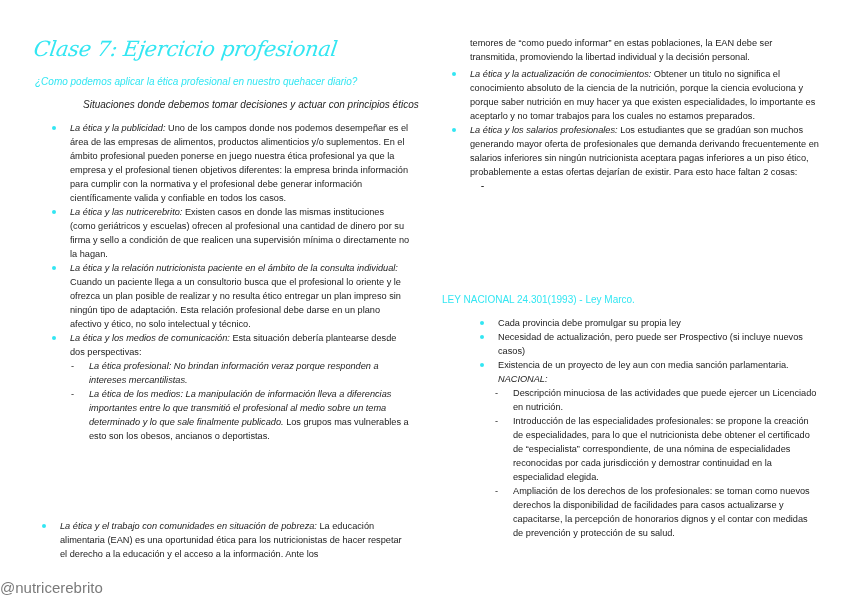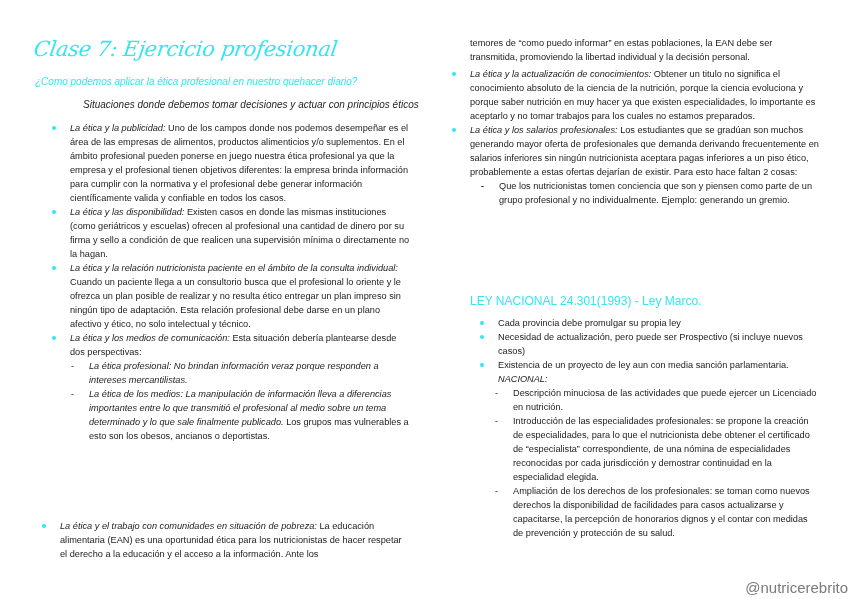--- a/index.html
+++ b/index.html
@@ -31,42 +31,42 @@
   .dot {
     position: absolute; left: 0; top: 5px; width: 4px; height: 4px;
     border-radius: 50%; background: #33e6f2;
   }
   ul.dash { list-style: none; margin: 0; padding: 0; }
   ul.dash > li { position: relative; padding-left: 19px; }
   .dsh { position: absolute; left: 1px; top: 0; }
 
   .law-title {
     position: absolute; left: 442px; top: 294px;
-    font-size: 12px; color: #33e6f2; margin-left: 28px;
+    font-size: 10px; color: #33e6f2;
   }
   .footer {
-    position: absolute; left: 0; width: 848px; top: 579px; text-align: right;
+    position: absolute; left: 0; width: 848px; top: 579px; text-align: left;
     font-size: 15px; color: #7a7a7a;
   }
 </style>
 </head>
 <body>
 
 <div class="title">Clase 7: Ejercicio profesional</div>
 <div class="question">¿Como podemos aplicar la ética profesional en nuestro quehacer diario?</div>
 <div class="situations">Situaciones donde debemos tomar decisiones y actuar con principios éticos</div>
 
 <ul class="bul txt" style="left:52px; top:121px; width:358px;">
   <li>
     <span class="dot"></span>
     <span class="it">La ética y la publicidad:</span><span> Uno de los campos donde nos podemos desempeñar es el área de las empresas de alimentos, productos alimenticios y/o suplementos. En el ámbito profesional pueden ponerse en juego nuestra ética profesional ya que la empresa y el profesional tienen objetivos diferentes: la empresa brinda información para cumplir con la normativa y el profesional debe generar información científicamente valida y confiable en todos los casos.</span>
   </li>
   <li>
     <span class="dot"></span>
-    <span class="it">La ética y las disponibilidad:</span><span> Existen casos en donde las mismas instituciones (como geriátricos y escuelas) ofrecen al profesional una cantidad de dinero por su firma y sello a condición de que realicen una supervisión mínima o directamente no la hagan.</span>
+    <span class="it">La ética y las nutricerebrito:</span><span> Existen casos en donde las mismas instituciones (como geriátricos y escuelas) ofrecen al profesional una cantidad de dinero por su firma y sello a condición de que realicen una supervisión mínima o directamente no la hagan.</span>
   </li>
   <li>
     <span class="dot"></span>
     <span class="it">La ética y la relación nutricionista paciente en el ámbito de la consulta individual:</span><span> Cuando un paciente llega a un consultorio busca que el profesional lo oriente y le ofrezca un plan posible de realizar y no resulta ético entregar un plan impreso sin ningún tipo de adaptación. Esta relación profesional debe darse en un plano afectivo y ético, no solo intelectual y técnico.</span>
   </li>
   <li>
     <span class="dot"></span>
     <span class="it">La ética y los medios de comunicación:</span><span> Esta situación debería plantearse desde dos perspectivas:</span>
     <ul class="dash">
       <li>
@@ -97,21 +97,20 @@
   </li>
   <li>
     <span class="dot"></span>
     <span class="it">La ética y los salarios profesionales:</span><span>  Los estudiantes que se gradúan son muchos generando mayor oferta de profesionales que demanda derivando frecuentemente en salarios inferiores sin ningún nutricionista aceptara pagas inferiores a un piso ético, probablemente a estas ofertas dejarían de existir. Para esto hace faltan 2 cosas:</span>
     <ul class="dash" style="padding-left:10px;">
       <li>
         <span class="dsh">-</span>
       </li>
       <li>
         <span class="dsh">-</span>
-        <span>Que los nutricionistas tomen conciencia que son y piensen como parte de un grupo profesional y no individualmente. Ejemplo: generando un gremio.</span>
       </li>
     </ul>
   </li>
 </ul>
 
 <div class="law-title">LEY NACIONAL 24.301(1993) - Ley Marco.</div>
 
 <ul class="bul txt" style="left:480px; top:316px; width:340px;">
   <li>
     <span class="dot"></span>

